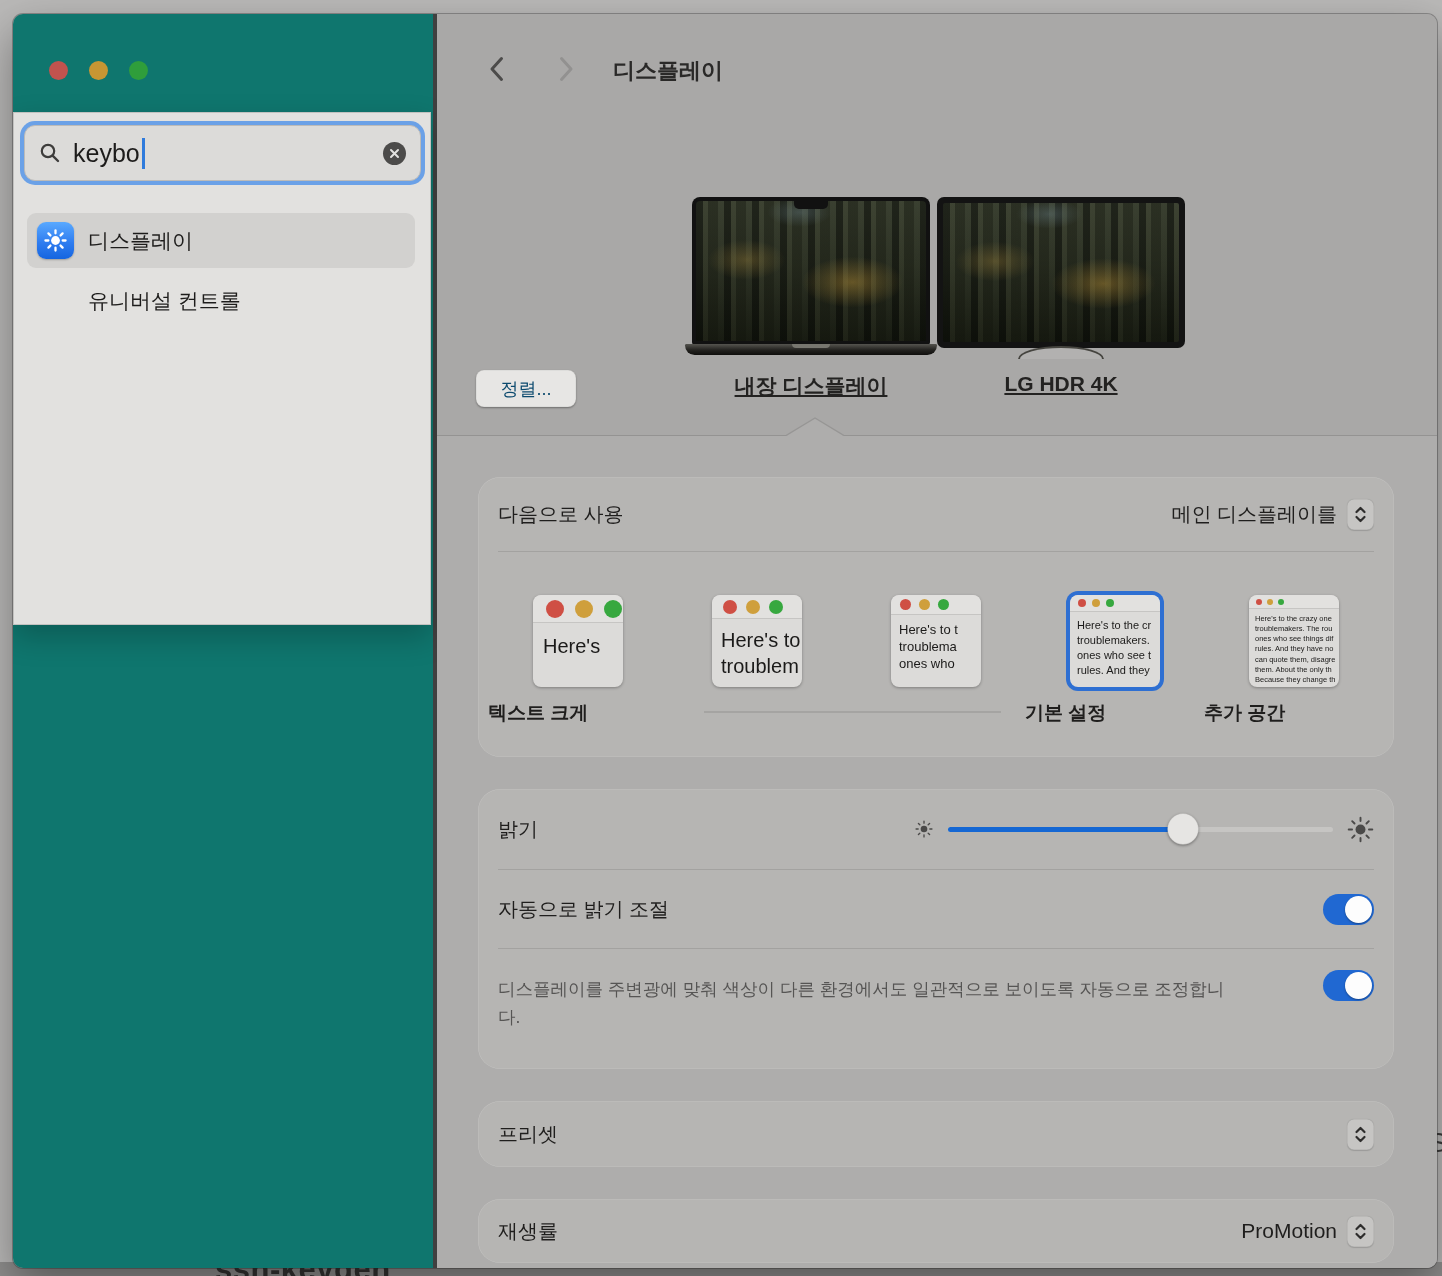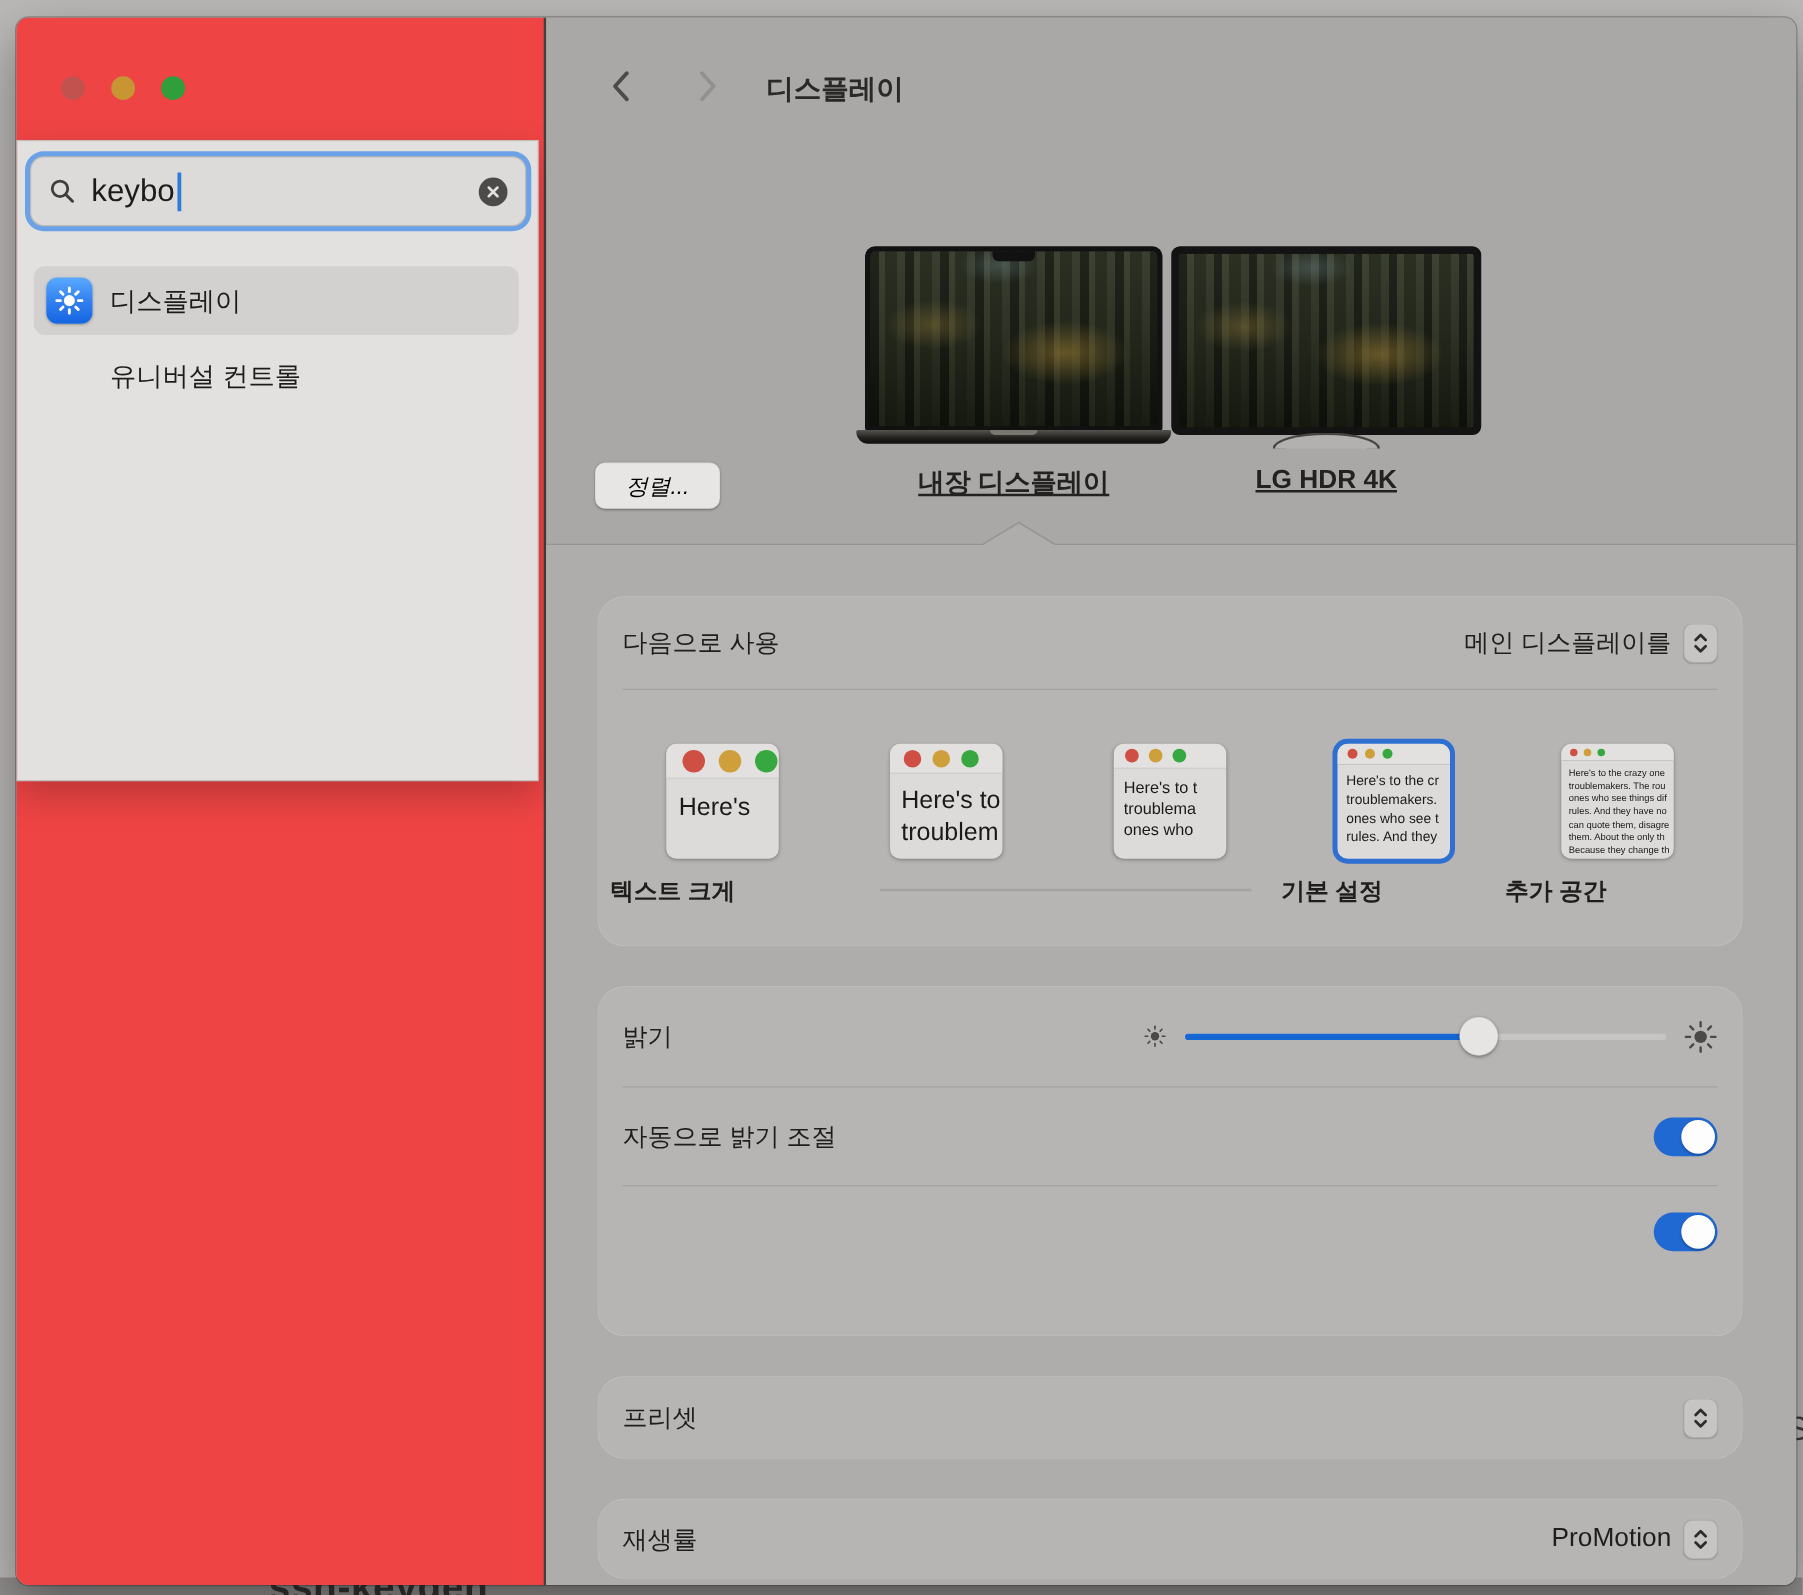--- a/index.html
+++ b/index.html
@@ -13,22 +13,22 @@
     font-weight:700; color:#343332; letter-spacing:.5px; }
   .bg-right-text { position:absolute; left:1429px; top:1128px; font-size:27px;
     color:#3c3b3a; }
 
   
   .window { position:absolute; left:13px; top:14px; width:1424px; height:1254px;
     border-radius:10px; background:#a9a8a7; box-shadow:0 18px 45px rgba(0,0,0,.38),
     0 0 0 1px rgba(50,50,50,.35); overflow:hidden; display:flex; }
 
   
-  .sidebar { position:relative; width:424px; height:100%; background:#ef4444;
-    border-right:2px solid #404040; flex:0 0 424px; }
+  .sidebar { position:relative; width:424px; height:100%; background:#0f766e;
+    border-right:4px solid #404040; flex:0 0 424px; }
   .traffic { position:absolute; top:47px; left:36px; display:flex; gap:21px; }
   .traffic span { width:19px; height:19px; border-radius:50%; display:block; }
   .tl-red { background:#c1534e; } .tl-yellow { background:#c79633; } .tl-green { background:#2f9e3b; }
 
   .search-popup { position:absolute; left:0; top:98px; width:418px; height:513px;
     background:#e2e1df; border:1px solid rgba(0,0,0,.14);
     box-shadow:0 12px 28px rgba(0,0,0,.22); }
   .search-field { position:absolute; left:10px; top:12px; width:397px; height:56px;
     background:#dcdbd9; border:1px solid #bcbbb9; border-radius:11px;
     box-shadow:0 0 0 4px #6ba1e7; display:flex; align-items:center; padding:0 14px; }
@@ -87,22 +87,22 @@
   .monitor-stand { position:relative; margin:-2px auto 0; width:86px; height:13px;
     background:#b2b1b0; border:2px solid #45443f; border-bottom:none;
     border-radius:43px 43px 0 0 / 13px 13px 0 0; }
 
   .display-label { position:absolute; top:358px; font-size:21px; font-weight:600;
     color:#232221; text-align:center;text-decoration:underline; }
   .label-builtin { left:255px; width:238px; }
   .label-lg { left:500px; width:248px; font-weight:700; }
 
   .arrange-btn { position:absolute; left:39px; top:356px; width:100px; height:37px;
-    background:#e7e6e4; border:none; border-radius:8px; font-size:18px; color:#000000;
-    font-family:inherit; box-shadow:0 1px 2px rgba(0,0,0,.35), inset 0 0 0 .5px rgba(0,0,0,.08);font-style:italic; }
+    background:#e7e6e4; border:none; border-radius:8px; font-size:18px; color:#0c4a6e;
+    font-family:inherit; box-shadow:0 1px 2px rgba(0,0,0,.35), inset 0 0 0 .5px rgba(0,0,0,.08); }
 
   .content-divider { position:absolute; left:0; top:421px; right:0; height:1px; background:#949392; }
   .notch-tri { position:absolute; left:349px; top:403px; }
 
   
   .card { position:absolute; left:41px; width:916px; background:#b6b5b3; border-radius:22px;
     box-shadow:inset 0 0 0 .5px rgba(255,255,255,.18); }
   .card-1 { top:463px; height:280px; }
   .card-2 { top:775px; height:280px; }
   .card-3 { top:1087px; height:66px; }
@@ -383,20 +383,21 @@
       <div class="inset-divider"></div>
 
       <div class="row" style="height:78px;">
         <span class="row-label">자동으로 밝기 조절</span>
         <span class="row-spacer"></span>
         <span class="toggle"></span>
       </div>
       <div class="inset-divider"></div>
 
       <div class="tt-block">
+        <div class="tt-desc">디스플레이를 주변광에 맞춰 색상이 다른 환경에서도 일관적으로 보이도록 자동으로 조정합니다.</div>
         <span class="toggle tt-toggle"></span>
       </div>
     </div>
 
     <div class="card card-3">
       <div class="row" style="height:66px;">
         <span class="row-label">프리셋</span>
         <span class="row-spacer"></span>
         <span class="stepper">
           <svg width="13" height="19" viewBox="0 0 13 19">

